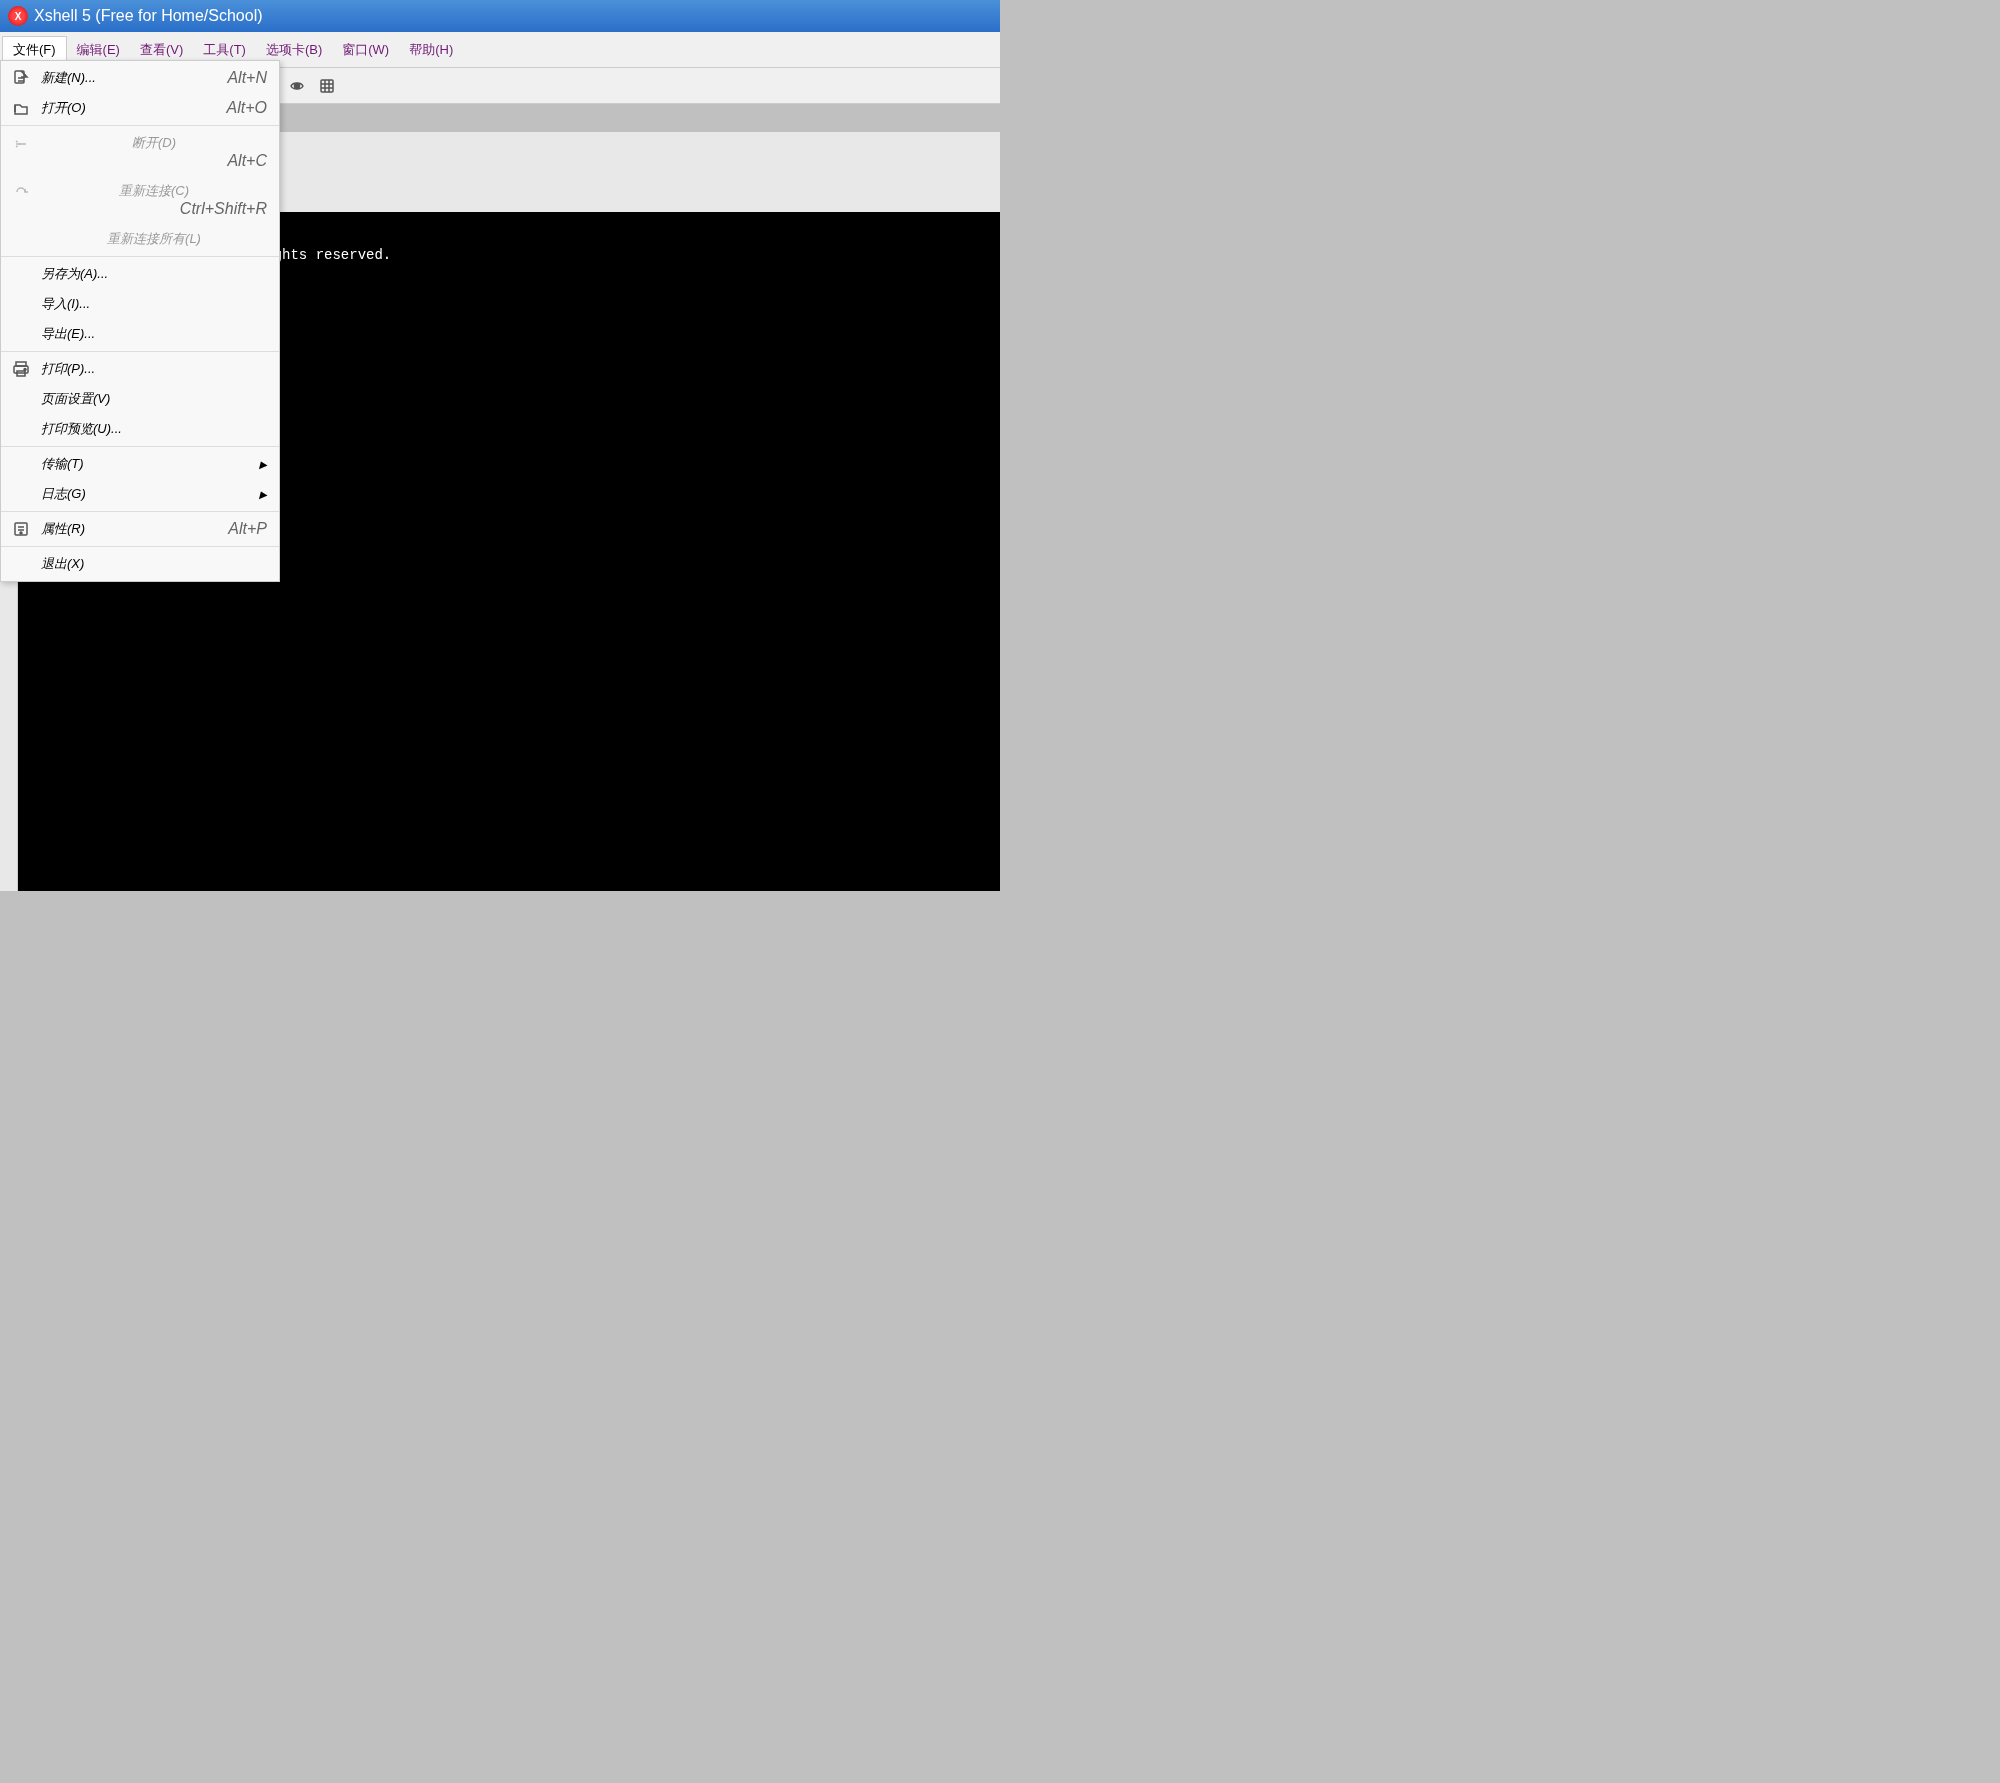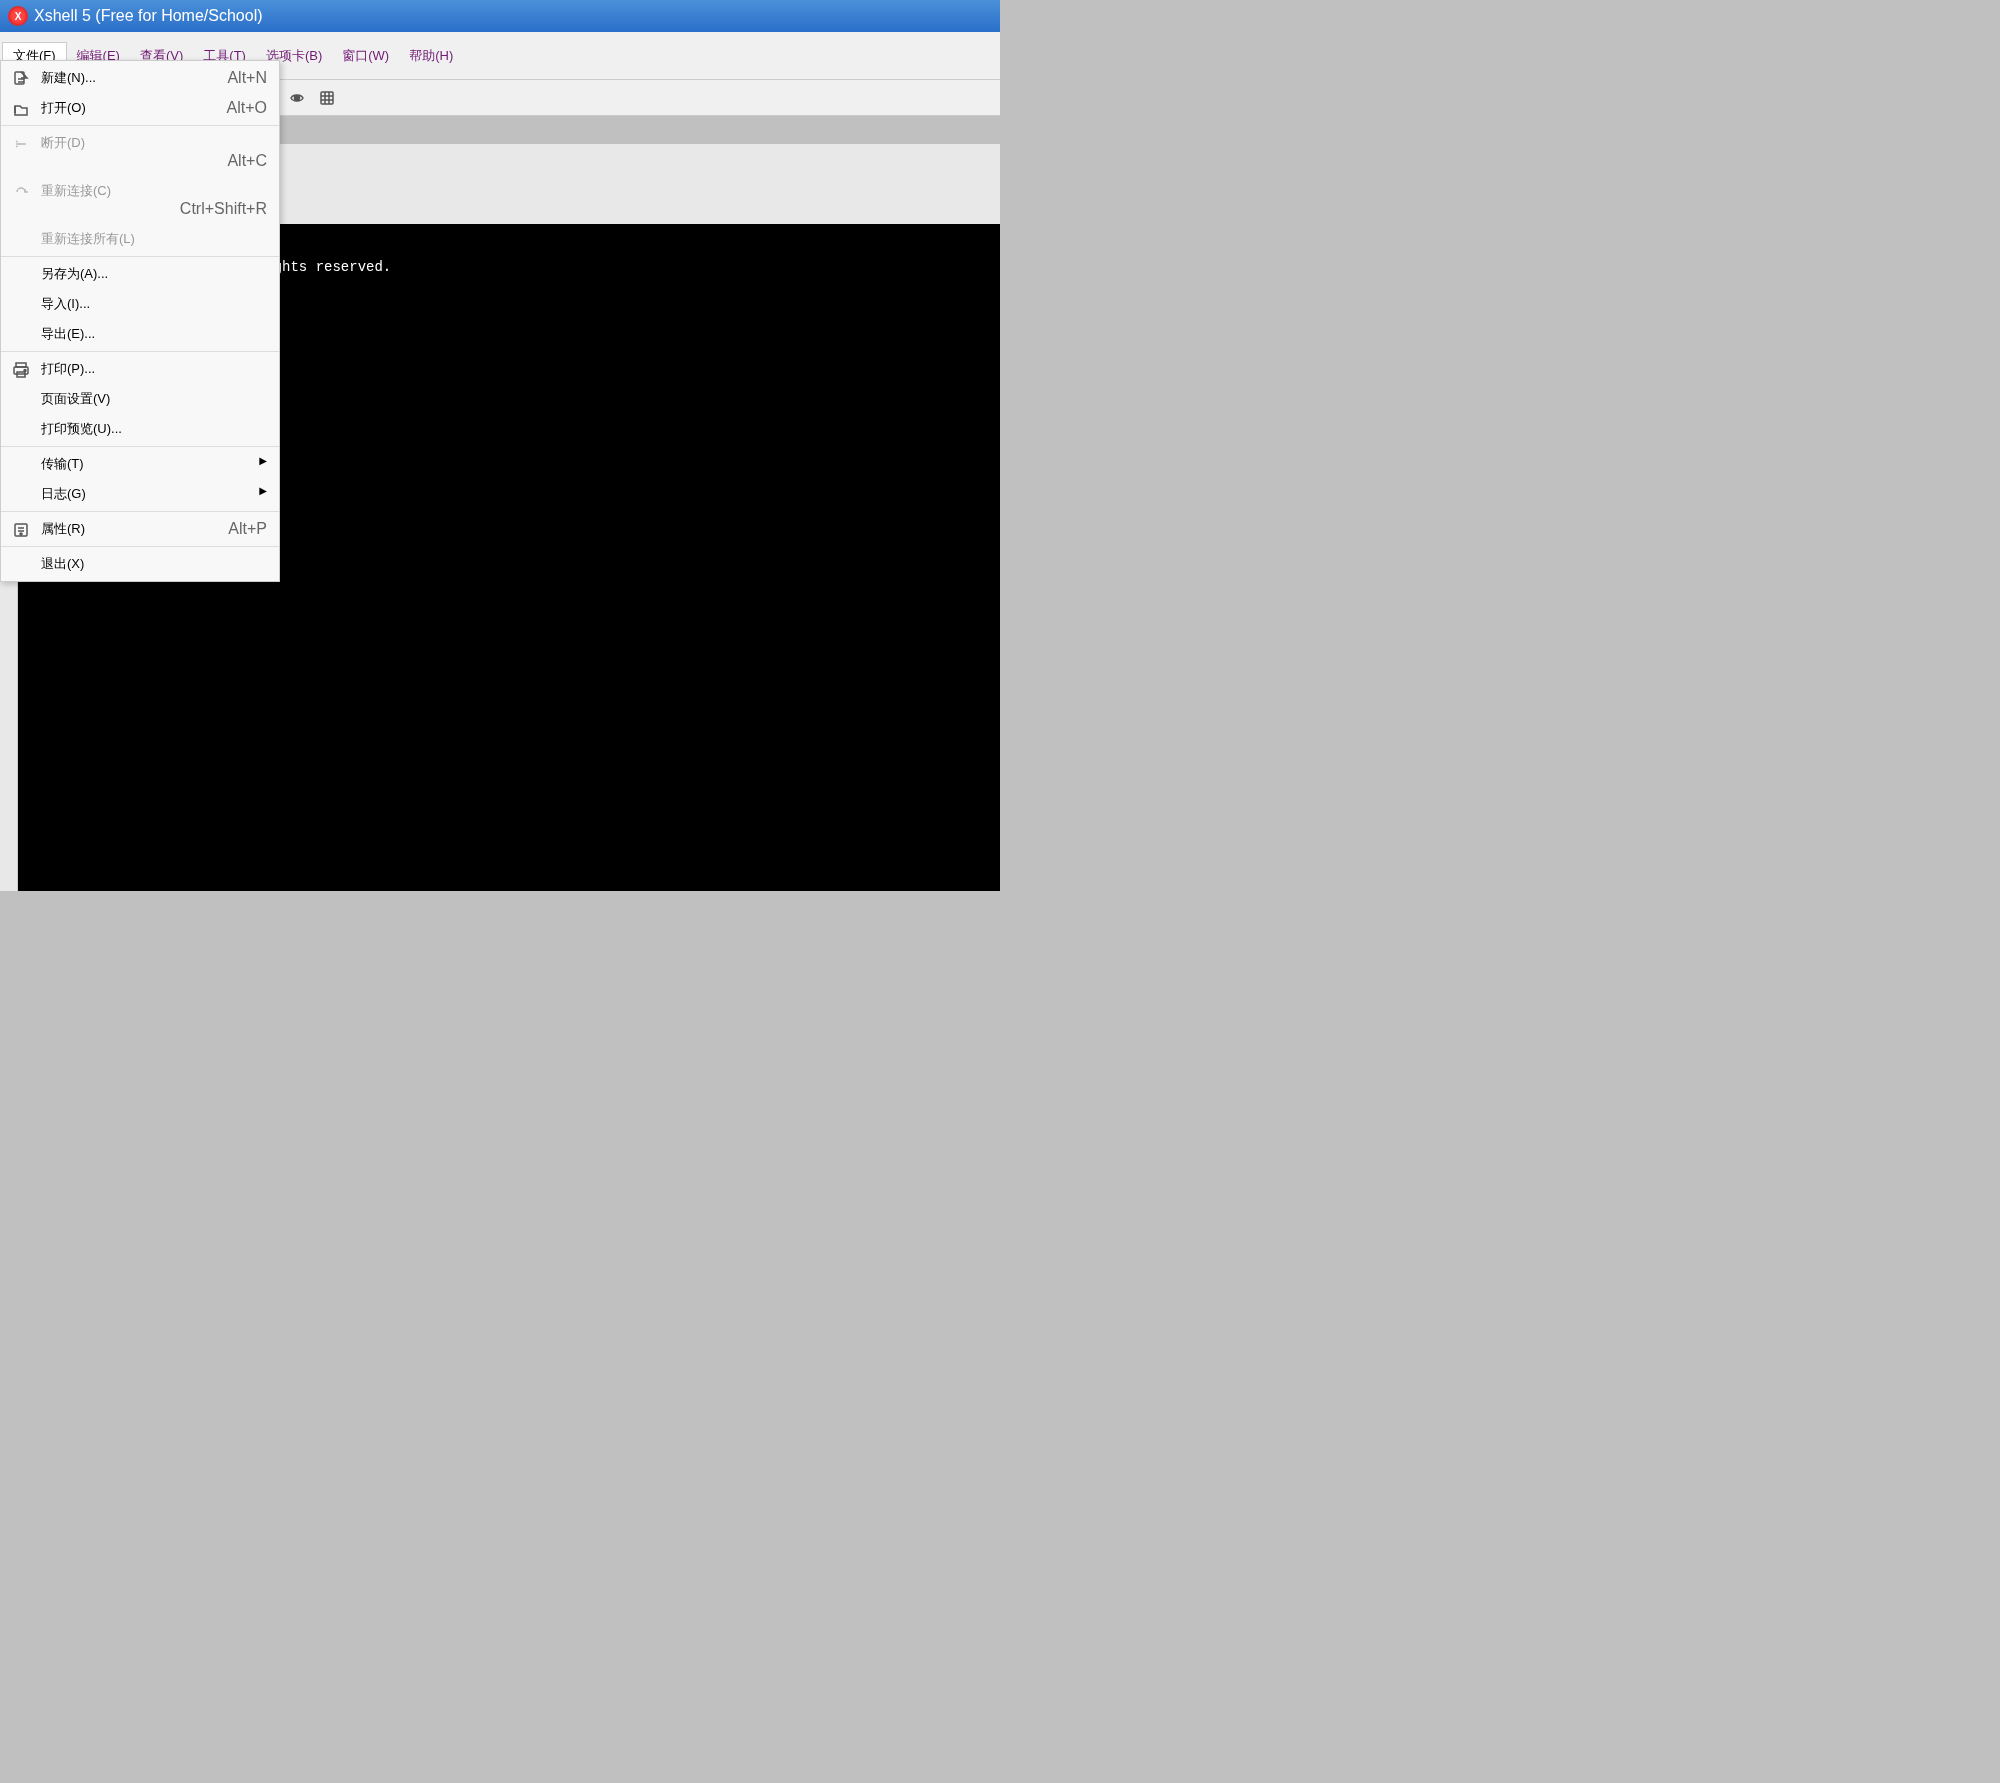--- a/index.html
+++ b/index.html
@@ -36,21 +36,21 @@
     }
 
     .title-bar-text {
       color: white;
       font-size: 16px;
       font-weight: normal;
     }
 
     
     .menu-bar {
-      height: 48px;
+      height: 36px;
       background: #f0f0f0;
       display: flex;
       align-items: center;
       padding: 0 2px;
       border-bottom: 1px solid #ccc;
     }
 
     .menu-item {
       padding: 4px 10px;
       font-size: 13px;
@@ -195,27 +195,28 @@
     .dropdown-menu {
       background: #f8f8f8;
       border: 1px solid #ccc;
       box-shadow: 2px 2px 6px rgba(0,0,0,0.2);
       min-width: 280px;
       padding: 2px 0;
     }
 
     .dropdown-item {
       display: flex;
-      align-items: flex-start;
+      align-items: center;
       padding: 6px 12px 6px 40px;
       font-size: 13px;
       color: #000;
       cursor: pointer;
       position: relative;
       white-space: nowrap;
+      font-style: italic;
     }
 
     .dropdown-item.disabled {
       color: #999;
       cursor: default;
       flex-direction: column;
     }
 
     .dropdown-item .shortcut {
       margin-left: auto;

